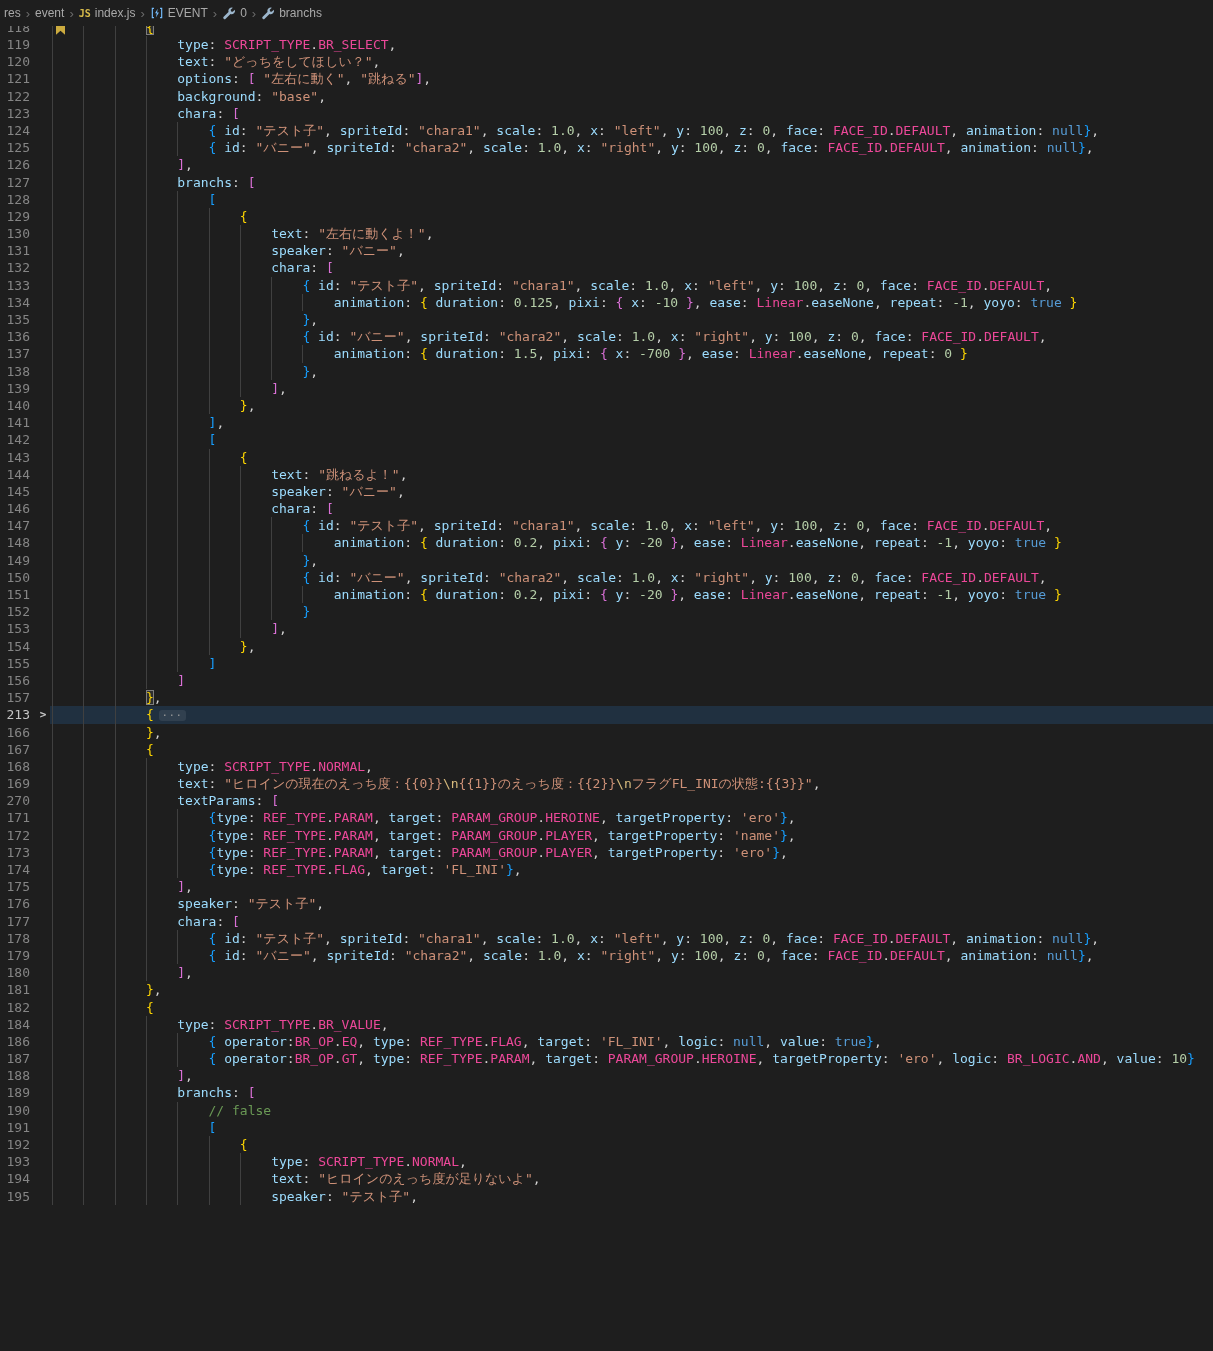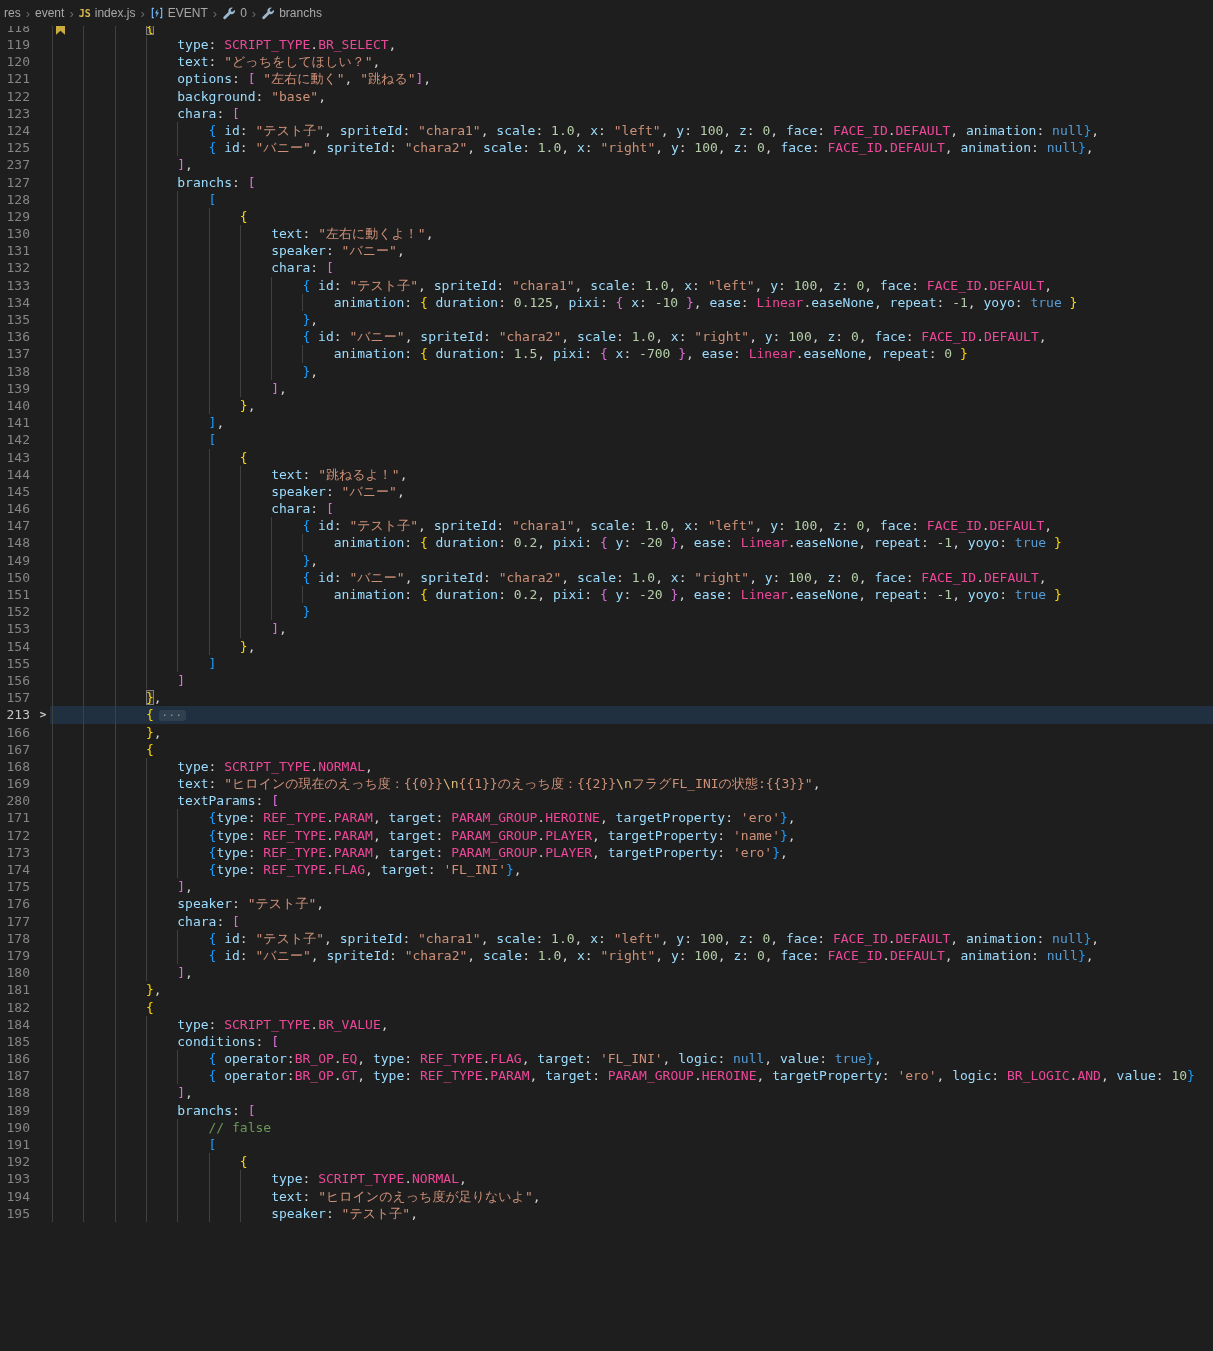--- a/index.html
+++ b/index.html
@@ -93,21 +93,21 @@
   <div id="editor">
     <div id="lines">
         <div class="row"><i class="guide" style="left: calc(0ch + 52px);"></i><i class="guide" style="left: calc(4ch + 52px);"></i><i class="guide" style="left: calc(8ch + 52px);"></i><span class="ln">118</span><span class="code">            <span class="b1 match">{</span></span><span class="bookmark"></span></div>
         <div class="row"><i class="guide" style="left: calc(0ch + 52px);"></i><i class="guide" style="left: calc(4ch + 52px);"></i><i class="guide" style="left: calc(8ch + 52px);"></i><i class="guide" style="left: calc(12ch + 52px);"></i><span class="ln">119</span><span class="code">                <span class="tp">type</span><span class="tw">: </span><span class="tc">SCRIPT_TYPE</span><span class="tw">.</span><span class="tc">BR_SELECT</span><span class="tw">,</span></span></div>
         <div class="row"><i class="guide" style="left: calc(0ch + 52px);"></i><i class="guide" style="left: calc(4ch + 52px);"></i><i class="guide" style="left: calc(8ch + 52px);"></i><i class="guide" style="left: calc(12ch + 52px);"></i><span class="ln">120</span><span class="code">                <span class="tp">text</span><span class="tw">: </span><span class="ts">"どっちをしてほしい？"</span><span class="tw">,</span></span></div>
         <div class="row"><i class="guide" style="left: calc(0ch + 52px);"></i><i class="guide" style="left: calc(4ch + 52px);"></i><i class="guide" style="left: calc(8ch + 52px);"></i><i class="guide" style="left: calc(12ch + 52px);"></i><span class="ln">121</span><span class="code">                <span class="tp">options</span><span class="tw">: </span><span class="b2">[</span><span class="tw"> </span><span class="ts">"左右に動く"</span><span class="tw">, </span><span class="ts">"跳ねる"</span><span class="b2">]</span><span class="tw">,</span></span></div>
         <div class="row"><i class="guide" style="left: calc(0ch + 52px);"></i><i class="guide" style="left: calc(4ch + 52px);"></i><i class="guide" style="left: calc(8ch + 52px);"></i><i class="guide" style="left: calc(12ch + 52px);"></i><span class="ln">122</span><span class="code">                <span class="tp">background</span><span class="tw">: </span><span class="ts">"base"</span><span class="tw">,</span></span></div>
         <div class="row"><i class="guide" style="left: calc(0ch + 52px);"></i><i class="guide" style="left: calc(4ch + 52px);"></i><i class="guide" style="left: calc(8ch + 52px);"></i><i class="guide" style="left: calc(12ch + 52px);"></i><span class="ln">123</span><span class="code">                <span class="tp">chara</span><span class="tw">: </span><span class="b2">[</span></span></div>
         <div class="row"><i class="guide" style="left: calc(0ch + 52px);"></i><i class="guide" style="left: calc(4ch + 52px);"></i><i class="guide" style="left: calc(8ch + 52px);"></i><i class="guide" style="left: calc(12ch + 52px);"></i><i class="guide" style="left: calc(16ch + 52px);"></i><span class="ln">124</span><span class="code">                    <span class="b3">{</span><span class="tw"> </span><span class="tp">id</span><span class="tw">: </span><span class="ts">"テスト子"</span><span class="tw">, </span><span class="tp">spriteId</span><span class="tw">: </span><span class="ts">"chara1"</span><span class="tw">, </span><span class="tp">scale</span><span class="tw">: </span><span class="tn">1.0</span><span class="tw">, </span><span class="tp">x</span><span class="tw">: </span><span class="ts">"left"</span><span class="tw">, </span><span class="tp">y</span><span class="tw">: </span><span class="tn">100</span><span class="tw">, </span><span class="tp">z</span><span class="tw">: </span><span class="tn">0</span><span class="tw">, </span><span class="tp">face</span><span class="tw">: </span><span class="tc">FACE_ID</span><span class="tw">.</span><span class="tc">DEFAULT</span><span class="tw">, </span><span class="tp">animation</span><span class="tw">: </span><span class="tk">null</span><span class="b3">}</span><span class="tw">,</span></span></div>
         <div class="row"><i class="guide" style="left: calc(0ch + 52px);"></i><i class="guide" style="left: calc(4ch + 52px);"></i><i class="guide" style="left: calc(8ch + 52px);"></i><i class="guide" style="left: calc(12ch + 52px);"></i><i class="guide" style="left: calc(16ch + 52px);"></i><span class="ln">125</span><span class="code">                    <span class="b3">{</span><span class="tw"> </span><span class="tp">id</span><span class="tw">: </span><span class="ts">"バニー"</span><span class="tw">, </span><span class="tp">spriteId</span><span class="tw">: </span><span class="ts">"chara2"</span><span class="tw">, </span><span class="tp">scale</span><span class="tw">: </span><span class="tn">1.0</span><span class="tw">, </span><span class="tp">x</span><span class="tw">: </span><span class="ts">"right"</span><span class="tw">, </span><span class="tp">y</span><span class="tw">: </span><span class="tn">100</span><span class="tw">, </span><span class="tp">z</span><span class="tw">: </span><span class="tn">0</span><span class="tw">, </span><span class="tp">face</span><span class="tw">: </span><span class="tc">FACE_ID</span><span class="tw">.</span><span class="tc">DEFAULT</span><span class="tw">, </span><span class="tp">animation</span><span class="tw">: </span><span class="tk">null</span><span class="b3">}</span><span class="tw">,</span></span></div>
-        <div class="row"><i class="guide" style="left: calc(0ch + 52px);"></i><i class="guide" style="left: calc(4ch + 52px);"></i><i class="guide" style="left: calc(8ch + 52px);"></i><i class="guide" style="left: calc(12ch + 52px);"></i><span class="ln">237</span><span class="code">                <span class="b2">]</span><span class="tw">,</span></span></div>
+        <div class="row"><i class="guide" style="left: calc(0ch + 52px);"></i><i class="guide" style="left: calc(4ch + 52px);"></i><i class="guide" style="left: calc(8ch + 52px);"></i><i class="guide" style="left: calc(12ch + 52px);"></i><span class="ln">126</span><span class="code">                <span class="b2">]</span><span class="tw">,</span></span></div>
         <div class="row"><i class="guide" style="left: calc(0ch + 52px);"></i><i class="guide" style="left: calc(4ch + 52px);"></i><i class="guide" style="left: calc(8ch + 52px);"></i><i class="guide" style="left: calc(12ch + 52px);"></i><span class="ln">127</span><span class="code">                <span class="tp">branchs</span><span class="tw">: </span><span class="b2">[</span></span></div>
         <div class="row"><i class="guide" style="left: calc(0ch + 52px);"></i><i class="guide" style="left: calc(4ch + 52px);"></i><i class="guide" style="left: calc(8ch + 52px);"></i><i class="guide" style="left: calc(12ch + 52px);"></i><i class="guide" style="left: calc(16ch + 52px);"></i><span class="ln">128</span><span class="code">                    <span class="b3">[</span></span></div>
         <div class="row"><i class="guide" style="left: calc(0ch + 52px);"></i><i class="guide" style="left: calc(4ch + 52px);"></i><i class="guide" style="left: calc(8ch + 52px);"></i><i class="guide" style="left: calc(12ch + 52px);"></i><i class="guide" style="left: calc(16ch + 52px);"></i><i class="guide" style="left: calc(20ch + 52px);"></i><span class="ln">129</span><span class="code">                        <span class="b1">{</span></span></div>
         <div class="row"><i class="guide" style="left: calc(0ch + 52px);"></i><i class="guide" style="left: calc(4ch + 52px);"></i><i class="guide" style="left: calc(8ch + 52px);"></i><i class="guide" style="left: calc(12ch + 52px);"></i><i class="guide" style="left: calc(16ch + 52px);"></i><i class="guide" style="left: calc(20ch + 52px);"></i><i class="guide" style="left: calc(24ch + 52px);"></i><span class="ln">130</span><span class="code">                            <span class="tp">text</span><span class="tw">: </span><span class="ts">"左右に動くよ！"</span><span class="tw">,</span></span></div>
         <div class="row"><i class="guide" style="left: calc(0ch + 52px);"></i><i class="guide" style="left: calc(4ch + 52px);"></i><i class="guide" style="left: calc(8ch + 52px);"></i><i class="guide" style="left: calc(12ch + 52px);"></i><i class="guide" style="left: calc(16ch + 52px);"></i><i class="guide" style="left: calc(20ch + 52px);"></i><i class="guide" style="left: calc(24ch + 52px);"></i><span class="ln">131</span><span class="code">                            <span class="tp">speaker</span><span class="tw">: </span><span class="ts">"バニー"</span><span class="tw">,</span></span></div>
         <div class="row"><i class="guide" style="left: calc(0ch + 52px);"></i><i class="guide" style="left: calc(4ch + 52px);"></i><i class="guide" style="left: calc(8ch + 52px);"></i><i class="guide" style="left: calc(12ch + 52px);"></i><i class="guide" style="left: calc(16ch + 52px);"></i><i class="guide" style="left: calc(20ch + 52px);"></i><i class="guide" style="left: calc(24ch + 52px);"></i><span class="ln">132</span><span class="code">                            <span class="tp">chara</span><span class="tw">: </span><span class="b2">[</span></span></div>
         <div class="row"><i class="guide" style="left: calc(0ch + 52px);"></i><i class="guide" style="left: calc(4ch + 52px);"></i><i class="guide" style="left: calc(8ch + 52px);"></i><i class="guide" style="left: calc(12ch + 52px);"></i><i class="guide" style="left: calc(16ch + 52px);"></i><i class="guide" style="left: calc(20ch + 52px);"></i><i class="guide" style="left: calc(24ch + 52px);"></i><i class="guide" style="left: calc(28ch + 52px);"></i><span class="ln">133</span><span class="code">                                <span class="b3">{</span><span class="tw"> </span><span class="tp">id</span><span class="tw">: </span><span class="ts">"テスト子"</span><span class="tw">, </span><span class="tp">spriteId</span><span class="tw">: </span><span class="ts">"chara1"</span><span class="tw">, </span><span class="tp">scale</span><span class="tw">: </span><span class="tn">1.0</span><span class="tw">, </span><span class="tp">x</span><span class="tw">: </span><span class="ts">"left"</span><span class="tw">, </span><span class="tp">y</span><span class="tw">: </span><span class="tn">100</span><span class="tw">, </span><span class="tp">z</span><span class="tw">: </span><span class="tn">0</span><span class="tw">, </span><span class="tp">face</span><span class="tw">: </span><span class="tc">FACE_ID</span><span class="tw">.</span><span class="tc">DEFAULT</span><span class="tw">,</span></span></div>
         <div class="row"><i class="guide" style="left: calc(0ch + 52px);"></i><i class="guide" style="left: calc(4ch + 52px);"></i><i class="guide" style="left: calc(8ch + 52px);"></i><i class="guide" style="left: calc(12ch + 52px);"></i><i class="guide" style="left: calc(16ch + 52px);"></i><i class="guide" style="left: calc(20ch + 52px);"></i><i class="guide" style="left: calc(24ch + 52px);"></i><i class="guide" style="left: calc(28ch + 52px);"></i><i class="guide" style="left: calc(32ch + 52px);"></i><span class="ln">134</span><span class="code">                                    <span class="tp">animation</span><span class="tw">: </span><span class="b1">{</span><span class="tw"> </span><span class="tp">duration</span><span class="tw">: </span><span class="tn">0.125</span><span class="tw">, </span><span class="tp">pixi</span><span class="tw">: </span><span class="b2">{</span><span class="tw"> </span><span class="tp">x</span><span class="tw">: </span><span class="tn">-10</span><span class="tw"> </span><span class="b2">}</span><span class="tw">, </span><span class="tp">ease</span><span class="tw">: </span><span class="tc">Linear</span><span class="tw">.</span><span class="tp">easeNone</span><span class="tw">, </span><span class="tp">repeat</span><span class="tw">: </span><span class="tn">-1</span><span class="tw">, </span><span class="tp">yoyo</span><span class="tw">: </span><span class="tk">true</span><span class="tw"> </span><span class="b1">}</span></span></div>
         <div class="row"><i class="guide" style="left: calc(0ch + 52px);"></i><i class="guide" style="left: calc(4ch + 52px);"></i><i class="guide" style="left: calc(8ch + 52px);"></i><i class="guide" style="left: calc(12ch + 52px);"></i><i class="guide" style="left: calc(16ch + 52px);"></i><i class="guide" style="left: calc(20ch + 52px);"></i><i class="guide" style="left: calc(24ch + 52px);"></i><i class="guide" style="left: calc(28ch + 52px);"></i><span class="ln">135</span><span class="code">                                <span class="b3">}</span><span class="tw">,</span></span></div>
         <div class="row"><i class="guide" style="left: calc(0ch + 52px);"></i><i class="guide" style="left: calc(4ch + 52px);"></i><i class="guide" style="left: calc(8ch + 52px);"></i><i class="guide" style="left: calc(12ch + 52px);"></i><i class="guide" style="left: calc(16ch + 52px);"></i><i class="guide" style="left: calc(20ch + 52px);"></i><i class="guide" style="left: calc(24ch + 52px);"></i><i class="guide" style="left: calc(28ch + 52px);"></i><span class="ln">136</span><span class="code">                                <span class="b3">{</span><span class="tw"> </span><span class="tp">id</span><span class="tw">: </span><span class="ts">"バニー"</span><span class="tw">, </span><span class="tp">spriteId</span><span class="tw">: </span><span class="ts">"chara2"</span><span class="tw">, </span><span class="tp">scale</span><span class="tw">: </span><span class="tn">1.0</span><span class="tw">, </span><span class="tp">x</span><span class="tw">: </span><span class="ts">"right"</span><span class="tw">, </span><span class="tp">y</span><span class="tw">: </span><span class="tn">100</span><span class="tw">, </span><span class="tp">z</span><span class="tw">: </span><span class="tn">0</span><span class="tw">, </span><span class="tp">face</span><span class="tw">: </span><span class="tc">FACE_ID</span><span class="tw">.</span><span class="tc">DEFAULT</span><span class="tw">,</span></span></div>
@@ -130,35 +130,34 @@
         <div class="row"><i class="guide" style="left: calc(0ch + 52px);"></i><i class="guide" style="left: calc(4ch + 52px);"></i><i class="guide" style="left: calc(8ch + 52px);"></i><i class="guide" style="left: calc(12ch + 52px);"></i><i class="guide" style="left: calc(16ch + 52px);"></i><i class="guide" style="left: calc(20ch + 52px);"></i><i class="guide" style="left: calc(24ch + 52px);"></i><span class="ln">153</span><span class="code">                            <span class="b2">]</span><span class="tw">,</span></span></div>
         <div class="row"><i class="guide" style="left: calc(0ch + 52px);"></i><i class="guide" style="left: calc(4ch + 52px);"></i><i class="guide" style="left: calc(8ch + 52px);"></i><i class="guide" style="left: calc(12ch + 52px);"></i><i class="guide" style="left: calc(16ch + 52px);"></i><i class="guide" style="left: calc(20ch + 52px);"></i><span class="ln">154</span><span class="code">                        <span class="b1">}</span><span class="tw">,</span></span></div>
         <div class="row"><i class="guide" style="left: calc(0ch + 52px);"></i><i class="guide" style="left: calc(4ch + 52px);"></i><i class="guide" style="left: calc(8ch + 52px);"></i><i class="guide" style="left: calc(12ch + 52px);"></i><i class="guide" style="left: calc(16ch + 52px);"></i><span class="ln">155</span><span class="code">                    <span class="b3">]</span></span></div>
         <div class="row"><i class="guide" style="left: calc(0ch + 52px);"></i><i class="guide" style="left: calc(4ch + 52px);"></i><i class="guide" style="left: calc(8ch + 52px);"></i><i class="guide" style="left: calc(12ch + 52px);"></i><span class="ln">156</span><span class="code">                <span class="b2">]</span></span></div>
         <div class="row"><i class="guide" style="left: calc(0ch + 52px);"></i><i class="guide" style="left: calc(4ch + 52px);"></i><i class="guide" style="left: calc(8ch + 52px);"></i><span class="ln">157</span><span class="code">            <span class="b1 match">}</span><span class="tw">,</span></span></div>
         <div class="row hl"><div class="hlbar"></div><i class="guide" style="left: calc(0ch + 52px);"></i><i class="guide" style="left: calc(4ch + 52px);"></i><i class="guide" style="left: calc(8ch + 52px);"></i><span class="ln">213</span><span class="chev">&gt;</span><span class="code">            <span class="b1">{</span><span class="fold">···</span></span></div>
         <div class="row"><i class="guide" style="left: calc(0ch + 52px);"></i><i class="guide" style="left: calc(4ch + 52px);"></i><i class="guide" style="left: calc(8ch + 52px);"></i><span class="ln">166</span><span class="code">            <span class="b1">}</span><span class="tw">,</span></span></div>
         <div class="row"><i class="guide" style="left: calc(0ch + 52px);"></i><i class="guide" style="left: calc(4ch + 52px);"></i><i class="guide" style="left: calc(8ch + 52px);"></i><span class="ln">167</span><span class="code">            <span class="b1">{</span></span></div>
         <div class="row"><i class="guide" style="left: calc(0ch + 52px);"></i><i class="guide" style="left: calc(4ch + 52px);"></i><i class="guide" style="left: calc(8ch + 52px);"></i><i class="guide" style="left: calc(12ch + 52px);"></i><span class="ln">168</span><span class="code">                <span class="tp">type</span><span class="tw">: </span><span class="tc">SCRIPT_TYPE</span><span class="tw">.</span><span class="tc">NORMAL</span><span class="tw">,</span></span></div>
         <div class="row"><i class="guide" style="left: calc(0ch + 52px);"></i><i class="guide" style="left: calc(4ch + 52px);"></i><i class="guide" style="left: calc(8ch + 52px);"></i><i class="guide" style="left: calc(12ch + 52px);"></i><span class="ln">169</span><span class="code">                <span class="tp">text</span><span class="tw">: </span><span class="ts">"ヒロインの現在のえっち度：{{0}}</span><span class="te">\n</span><span class="ts">{{1}}のえっち度：{{2}}</span><span class="te">\n</span><span class="ts">フラグFL_INIの状態:{{3}}"</span><span class="tw">,</span></span></div>
-        <div class="row"><i class="guide" style="left: calc(0ch + 52px);"></i><i class="guide" style="left: calc(4ch + 52px);"></i><i class="guide" style="left: calc(8ch + 52px);"></i><i class="guide" style="left: calc(12ch + 52px);"></i><span class="ln">280</span><span class="code">                <span class="tp">textParams</span><span class="tw">: </span><span class="b2">[</span></span></div>
+        <div class="row"><i class="guide" style="left: calc(0ch + 52px);"></i><i class="guide" style="left: calc(4ch + 52px);"></i><i class="guide" style="left: calc(8ch + 52px);"></i><i class="guide" style="left: calc(12ch + 52px);"></i><span class="ln">270</span><span class="code">                <span class="tp">textParams</span><span class="tw">: </span><span class="b2">[</span></span></div>
         <div class="row"><i class="guide" style="left: calc(0ch + 52px);"></i><i class="guide" style="left: calc(4ch + 52px);"></i><i class="guide" style="left: calc(8ch + 52px);"></i><i class="guide" style="left: calc(12ch + 52px);"></i><i class="guide" style="left: calc(16ch + 52px);"></i><span class="ln">171</span><span class="code">                    <span class="b3">{</span><span class="tp">type</span><span class="tw">: </span><span class="tc">REF_TYPE</span><span class="tw">.</span><span class="tc">PARAM</span><span class="tw">, </span><span class="tp">target</span><span class="tw">: </span><span class="tc">PARAM_GROUP</span><span class="tw">.</span><span class="tc">HEROINE</span><span class="tw">, </span><span class="tp">targetProperty</span><span class="tw">: </span><span class="ts">'ero'</span><span class="b3">}</span><span class="tw">,</span></span></div>
         <div class="row"><i class="guide" style="left: calc(0ch + 52px);"></i><i class="guide" style="left: calc(4ch + 52px);"></i><i class="guide" style="left: calc(8ch + 52px);"></i><i class="guide" style="left: calc(12ch + 52px);"></i><i class="guide" style="left: calc(16ch + 52px);"></i><span class="ln">172</span><span class="code">                    <span class="b3">{</span><span class="tp">type</span><span class="tw">: </span><span class="tc">REF_TYPE</span><span class="tw">.</span><span class="tc">PARAM</span><span class="tw">, </span><span class="tp">target</span><span class="tw">: </span><span class="tc">PARAM_GROUP</span><span class="tw">.</span><span class="tc">PLAYER</span><span class="tw">, </span><span class="tp">targetProperty</span><span class="tw">: </span><span class="ts">'name'</span><span class="b3">}</span><span class="tw">,</span></span></div>
         <div class="row"><i class="guide" style="left: calc(0ch + 52px);"></i><i class="guide" style="left: calc(4ch + 52px);"></i><i class="guide" style="left: calc(8ch + 52px);"></i><i class="guide" style="left: calc(12ch + 52px);"></i><i class="guide" style="left: calc(16ch + 52px);"></i><span class="ln">173</span><span class="code">                    <span class="b3">{</span><span class="tp">type</span><span class="tw">: </span><span class="tc">REF_TYPE</span><span class="tw">.</span><span class="tc">PARAM</span><span class="tw">, </span><span class="tp">target</span><span class="tw">: </span><span class="tc">PARAM_GROUP</span><span class="tw">.</span><span class="tc">PLAYER</span><span class="tw">, </span><span class="tp">targetProperty</span><span class="tw">: </span><span class="ts">'ero'</span><span class="b3">}</span><span class="tw">,</span></span></div>
         <div class="row"><i class="guide" style="left: calc(0ch + 52px);"></i><i class="guide" style="left: calc(4ch + 52px);"></i><i class="guide" style="left: calc(8ch + 52px);"></i><i class="guide" style="left: calc(12ch + 52px);"></i><i class="guide" style="left: calc(16ch + 52px);"></i><span class="ln">174</span><span class="code">                    <span class="b3">{</span><span class="tp">type</span><span class="tw">: </span><span class="tc">REF_TYPE</span><span class="tw">.</span><span class="tc">FLAG</span><span class="tw">, </span><span class="tp">target</span><span class="tw">: </span><span class="ts">'FL_INI'</span><span class="b3">}</span><span class="tw">,</span></span></div>
         <div class="row"><i class="guide" style="left: calc(0ch + 52px);"></i><i class="guide" style="left: calc(4ch + 52px);"></i><i class="guide" style="left: calc(8ch + 52px);"></i><i class="guide" style="left: calc(12ch + 52px);"></i><span class="ln">175</span><span class="code">                <span class="b2">]</span><span class="tw">,</span></span></div>
         <div class="row"><i class="guide" style="left: calc(0ch + 52px);"></i><i class="guide" style="left: calc(4ch + 52px);"></i><i class="guide" style="left: calc(8ch + 52px);"></i><i class="guide" style="left: calc(12ch + 52px);"></i><span class="ln">176</span><span class="code">                <span class="tp">speaker</span><span class="tw">: </span><span class="ts">"テスト子"</span><span class="tw">,</span></span></div>
         <div class="row"><i class="guide" style="left: calc(0ch + 52px);"></i><i class="guide" style="left: calc(4ch + 52px);"></i><i class="guide" style="left: calc(8ch + 52px);"></i><i class="guide" style="left: calc(12ch + 52px);"></i><span class="ln">177</span><span class="code">                <span class="tp">chara</span><span class="tw">: </span><span class="b2">[</span></span></div>
         <div class="row"><i class="guide" style="left: calc(0ch + 52px);"></i><i class="guide" style="left: calc(4ch + 52px);"></i><i class="guide" style="left: calc(8ch + 52px);"></i><i class="guide" style="left: calc(12ch + 52px);"></i><i class="guide" style="left: calc(16ch + 52px);"></i><span class="ln">178</span><span class="code">                    <span class="b3">{</span><span class="tw"> </span><span class="tp">id</span><span class="tw">: </span><span class="ts">"テスト子"</span><span class="tw">, </span><span class="tp">spriteId</span><span class="tw">: </span><span class="ts">"chara1"</span><span class="tw">, </span><span class="tp">scale</span><span class="tw">: </span><span class="tn">1.0</span><span class="tw">, </span><span class="tp">x</span><span class="tw">: </span><span class="ts">"left"</span><span class="tw">, </span><span class="tp">y</span><span class="tw">: </span><span class="tn">100</span><span class="tw">, </span><span class="tp">z</span><span class="tw">: </span><span class="tn">0</span><span class="tw">, </span><span class="tp">face</span><span class="tw">: </span><span class="tc">FACE_ID</span><span class="tw">.</span><span class="tc">DEFAULT</span><span class="tw">, </span><span class="tp">animation</span><span class="tw">: </span><span class="tk">null</span><span class="b3">}</span><span class="tw">,</span></span></div>
         <div class="row"><i class="guide" style="left: calc(0ch + 52px);"></i><i class="guide" style="left: calc(4ch + 52px);"></i><i class="guide" style="left: calc(8ch + 52px);"></i><i class="guide" style="left: calc(12ch + 52px);"></i><i class="guide" style="left: calc(16ch + 52px);"></i><span class="ln">179</span><span class="code">                    <span class="b3">{</span><span class="tw"> </span><span class="tp">id</span><span class="tw">: </span><span class="ts">"バニー"</span><span class="tw">, </span><span class="tp">spriteId</span><span class="tw">: </span><span class="ts">"chara2"</span><span class="tw">, </span><span class="tp">scale</span><span class="tw">: </span><span class="tn">1.0</span><span class="tw">, </span><span class="tp">x</span><span class="tw">: </span><span class="ts">"right"</span><span class="tw">, </span><span class="tp">y</span><span class="tw">: </span><span class="tn">100</span><span class="tw">, </span><span class="tp">z</span><span class="tw">: </span><span class="tn">0</span><span class="tw">, </span><span class="tp">face</span><span class="tw">: </span><span class="tc">FACE_ID</span><span class="tw">.</span><span class="tc">DEFAULT</span><span class="tw">, </span><span class="tp">animation</span><span class="tw">: </span><span class="tk">null</span><span class="b3">}</span><span class="tw">,</span></span></div>
         <div class="row"><i class="guide" style="left: calc(0ch + 52px);"></i><i class="guide" style="left: calc(4ch + 52px);"></i><i class="guide" style="left: calc(8ch + 52px);"></i><i class="guide" style="left: calc(12ch + 52px);"></i><span class="ln">180</span><span class="code">                <span class="b2">]</span><span class="tw">,</span></span></div>
         <div class="row"><i class="guide" style="left: calc(0ch + 52px);"></i><i class="guide" style="left: calc(4ch + 52px);"></i><i class="guide" style="left: calc(8ch + 52px);"></i><span class="ln">181</span><span class="code">            <span class="b1">}</span><span class="tw">,</span></span></div>
         <div class="row"><i class="guide" style="left: calc(0ch + 52px);"></i><i class="guide" style="left: calc(4ch + 52px);"></i><i class="guide" style="left: calc(8ch + 52px);"></i><span class="ln">182</span><span class="code">            <span class="b1">{</span></span></div>
         <div class="row"><i class="guide" style="left: calc(0ch + 52px);"></i><i class="guide" style="left: calc(4ch + 52px);"></i><i class="guide" style="left: calc(8ch + 52px);"></i><i class="guide" style="left: calc(12ch + 52px);"></i><span class="ln">184</span><span class="code">                <span class="tp">type</span><span class="tw">: </span><span class="tc">SCRIPT_TYPE</span><span class="tw">.</span><span class="tc">BR_VALUE</span><span class="tw">,</span></span></div>
-        <div class="row"><i class="guide" style="left: calc(0ch + 52px);"></i><i class="guide" style="left: calc(4ch + 52px);"></i><i class="guide" style="left: calc(8ch + 52px);"></i><i class="guide" style="left: calc(12ch + 52px);"></i><span class="ln">185</span><span class="code">                <span class="tp">conditions</span><span class="tw">: </span><span class="b2">[</span></span></div>
         <div class="row"><i class="guide" style="left: calc(0ch + 52px);"></i><i class="guide" style="left: calc(4ch + 52px);"></i><i class="guide" style="left: calc(8ch + 52px);"></i><i class="guide" style="left: calc(12ch + 52px);"></i><i class="guide" style="left: calc(16ch + 52px);"></i><span class="ln">186</span><span class="code">                    <span class="b3">{</span><span class="tw"> </span><span class="tp">operator</span><span class="tw">:</span><span class="tc">BR_OP</span><span class="tw">.</span><span class="tc">EQ</span><span class="tw">, </span><span class="tp">type</span><span class="tw">: </span><span class="tc">REF_TYPE</span><span class="tw">.</span><span class="tc">FLAG</span><span class="tw">, </span><span class="tp">target</span><span class="tw">: </span><span class="ts">'FL_INI'</span><span class="tw">, </span><span class="tp">logic</span><span class="tw">: </span><span class="tk">null</span><span class="tw">, </span><span class="tp">value</span><span class="tw">: </span><span class="tk">true</span><span class="b3">}</span><span class="tw">,</span></span></div>
         <div class="row"><i class="guide" style="left: calc(0ch + 52px);"></i><i class="guide" style="left: calc(4ch + 52px);"></i><i class="guide" style="left: calc(8ch + 52px);"></i><i class="guide" style="left: calc(12ch + 52px);"></i><i class="guide" style="left: calc(16ch + 52px);"></i><span class="ln">187</span><span class="code">                    <span class="b3">{</span><span class="tw"> </span><span class="tp">operator</span><span class="tw">:</span><span class="tc">BR_OP</span><span class="tw">.</span><span class="tc">GT</span><span class="tw">, </span><span class="tp">type</span><span class="tw">: </span><span class="tc">REF_TYPE</span><span class="tw">.</span><span class="tc">PARAM</span><span class="tw">, </span><span class="tp">target</span><span class="tw">: </span><span class="tc">PARAM_GROUP</span><span class="tw">.</span><span class="tc">HEROINE</span><span class="tw">, </span><span class="tp">targetProperty</span><span class="tw">: </span><span class="ts">'ero'</span><span class="tw">, </span><span class="tp">logic</span><span class="tw">: </span><span class="tc">BR_LOGIC</span><span class="tw">.</span><span class="tc">AND</span><span class="tw">, </span><span class="tp">value</span><span class="tw">: </span><span class="tn">10</span><span class="b3">}</span></span></div>
         <div class="row"><i class="guide" style="left: calc(0ch + 52px);"></i><i class="guide" style="left: calc(4ch + 52px);"></i><i class="guide" style="left: calc(8ch + 52px);"></i><i class="guide" style="left: calc(12ch + 52px);"></i><span class="ln">188</span><span class="code">                <span class="b2">]</span><span class="tw">,</span></span></div>
         <div class="row"><i class="guide" style="left: calc(0ch + 52px);"></i><i class="guide" style="left: calc(4ch + 52px);"></i><i class="guide" style="left: calc(8ch + 52px);"></i><i class="guide" style="left: calc(12ch + 52px);"></i><span class="ln">189</span><span class="code">                <span class="tp">branchs</span><span class="tw">: </span><span class="b2">[</span></span></div>
         <div class="row"><i class="guide" style="left: calc(0ch + 52px);"></i><i class="guide" style="left: calc(4ch + 52px);"></i><i class="guide" style="left: calc(8ch + 52px);"></i><i class="guide" style="left: calc(12ch + 52px);"></i><i class="guide" style="left: calc(16ch + 52px);"></i><span class="ln">190</span><span class="code">                    <span class="tm">// false</span></span></div>
         <div class="row"><i class="guide" style="left: calc(0ch + 52px);"></i><i class="guide" style="left: calc(4ch + 52px);"></i><i class="guide" style="left: calc(8ch + 52px);"></i><i class="guide" style="left: calc(12ch + 52px);"></i><i class="guide" style="left: calc(16ch + 52px);"></i><span class="ln">191</span><span class="code">                    <span class="b3">[</span></span></div>
         <div class="row"><i class="guide" style="left: calc(0ch + 52px);"></i><i class="guide" style="left: calc(4ch + 52px);"></i><i class="guide" style="left: calc(8ch + 52px);"></i><i class="guide" style="left: calc(12ch + 52px);"></i><i class="guide" style="left: calc(16ch + 52px);"></i><i class="guide" style="left: calc(20ch + 52px);"></i><span class="ln">192</span><span class="code">                        <span class="b1">{</span></span></div>
         <div class="row"><i class="guide" style="left: calc(0ch + 52px);"></i><i class="guide" style="left: calc(4ch + 52px);"></i><i class="guide" style="left: calc(8ch + 52px);"></i><i class="guide" style="left: calc(12ch + 52px);"></i><i class="guide" style="left: calc(16ch + 52px);"></i><i class="guide" style="left: calc(20ch + 52px);"></i><i class="guide" style="left: calc(24ch + 52px);"></i><span class="ln">193</span><span class="code">                            <span class="tp">type</span><span class="tw">: </span><span class="tc">SCRIPT_TYPE</span><span class="tw">.</span><span class="tc">NORMAL</span><span class="tw">,</span></span></div>
         <div class="row"><i class="guide" style="left: calc(0ch + 52px);"></i><i class="guide" style="left: calc(4ch + 52px);"></i><i class="guide" style="left: calc(8ch + 52px);"></i><i class="guide" style="left: calc(12ch + 52px);"></i><i class="guide" style="left: calc(16ch + 52px);"></i><i class="guide" style="left: calc(20ch + 52px);"></i><i class="guide" style="left: calc(24ch + 52px);"></i><span class="ln">194</span><span class="code">                            <span class="tp">text</span><span class="tw">: </span><span class="ts">"ヒロインのえっち度が足りないよ"</span><span class="tw">,</span></span></div>
         <div class="row"><i class="guide" style="left: calc(0ch + 52px);"></i><i class="guide" style="left: calc(4ch + 52px);"></i><i class="guide" style="left: calc(8ch + 52px);"></i><i class="guide" style="left: calc(12ch + 52px);"></i><i class="guide" style="left: calc(16ch + 52px);"></i><i class="guide" style="left: calc(20ch + 52px);"></i><i class="guide" style="left: calc(24ch + 52px);"></i><span class="ln">195</span><span class="code">                            <span class="tp">speaker</span><span class="tw">: </span><span class="ts">"テスト子"</span><span class="tw">,</span></span></div>

